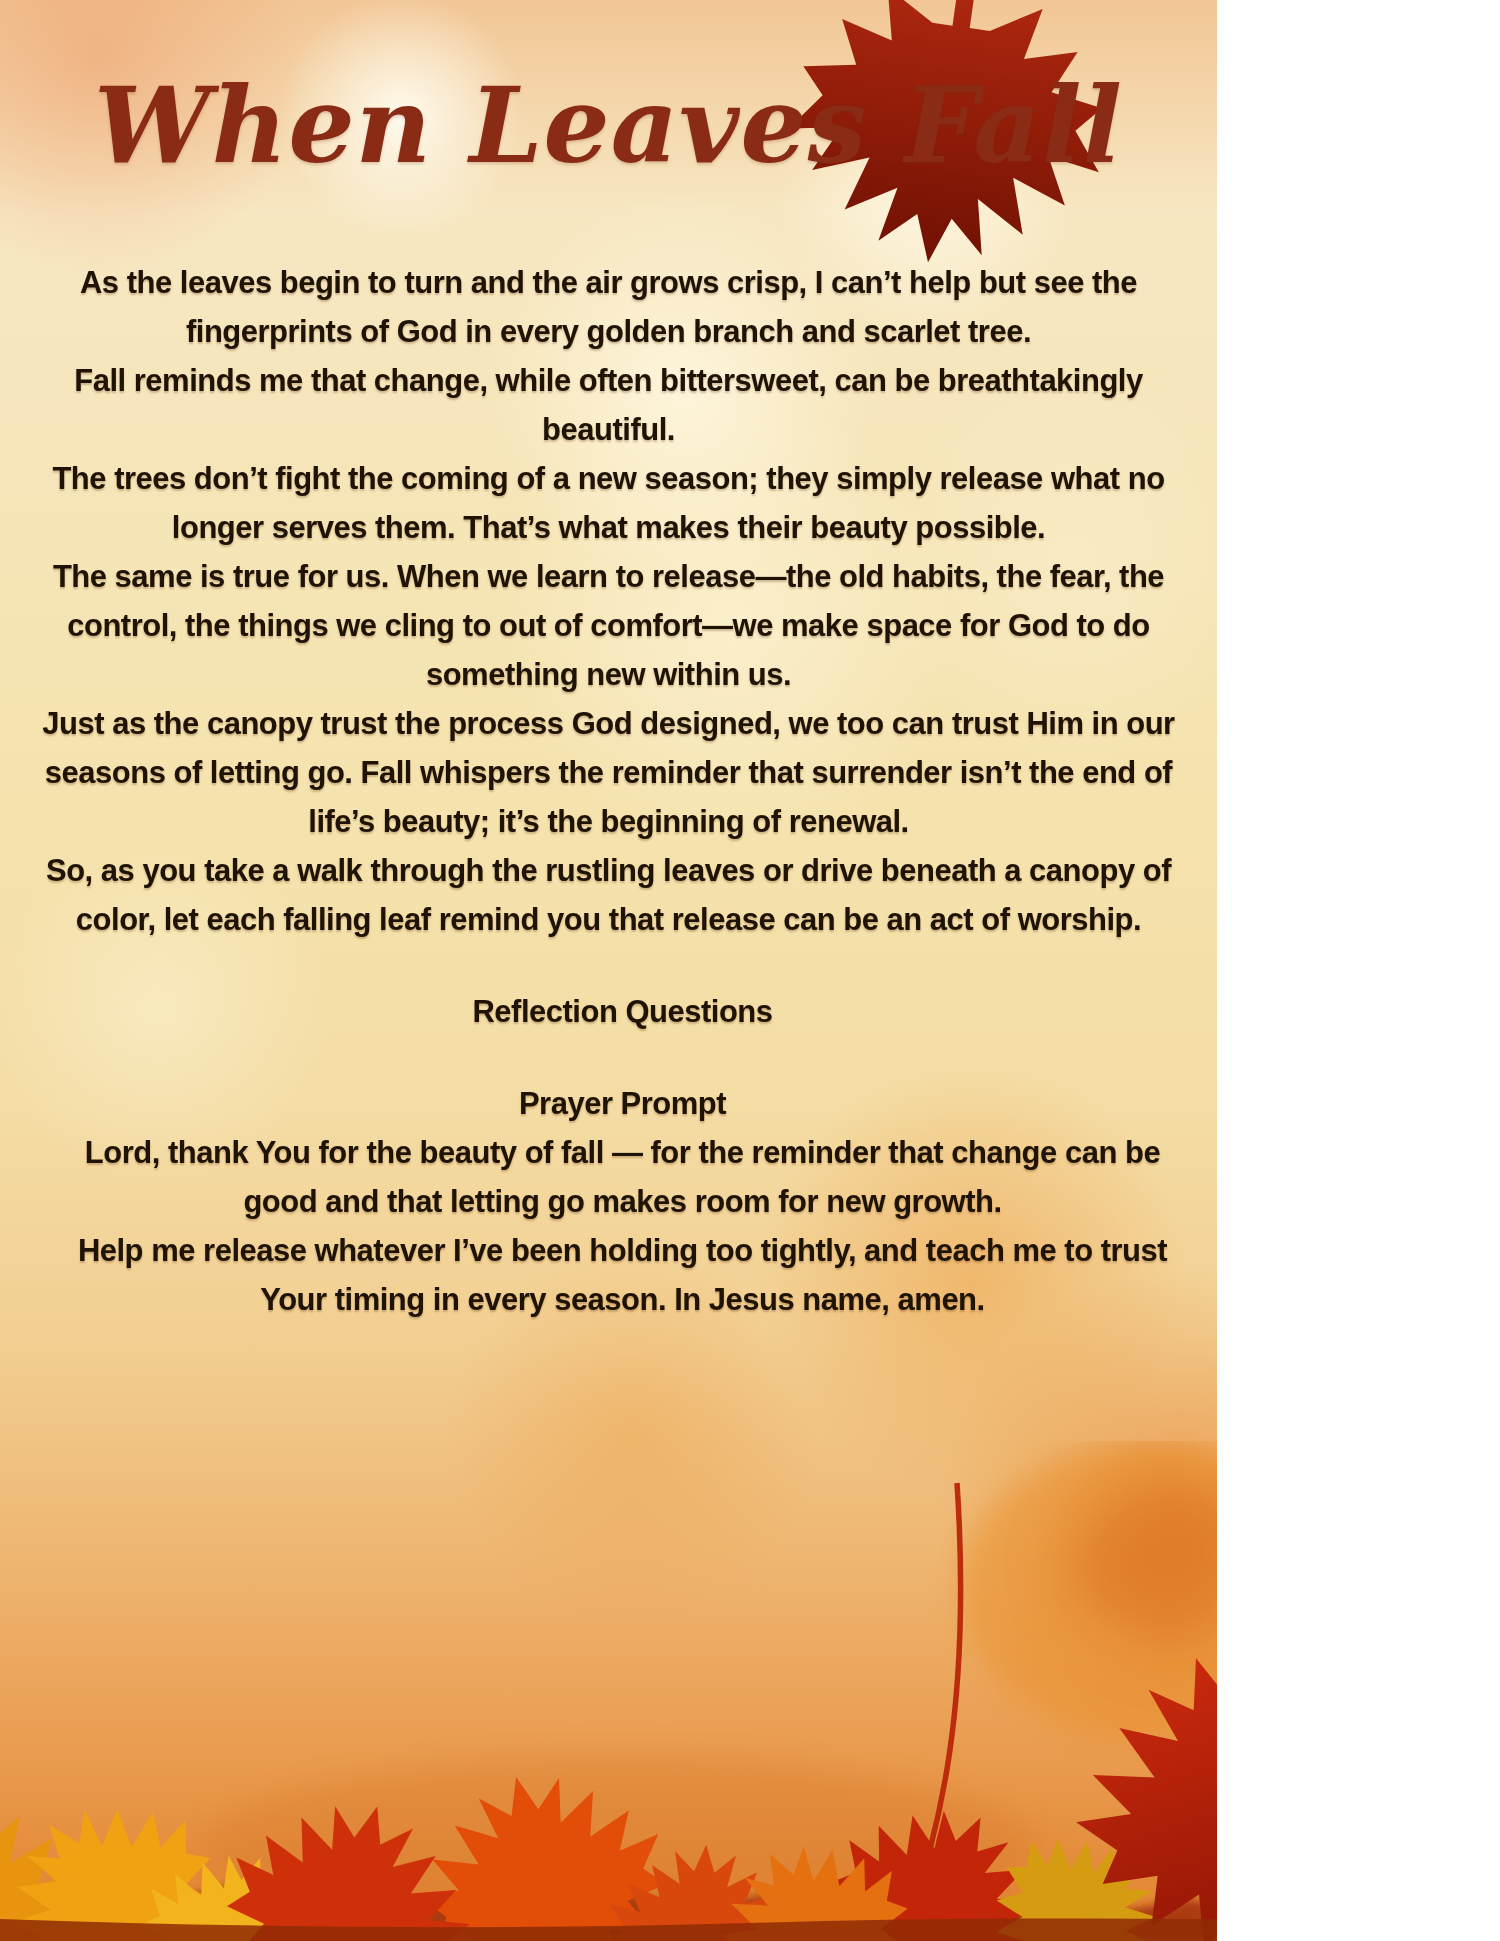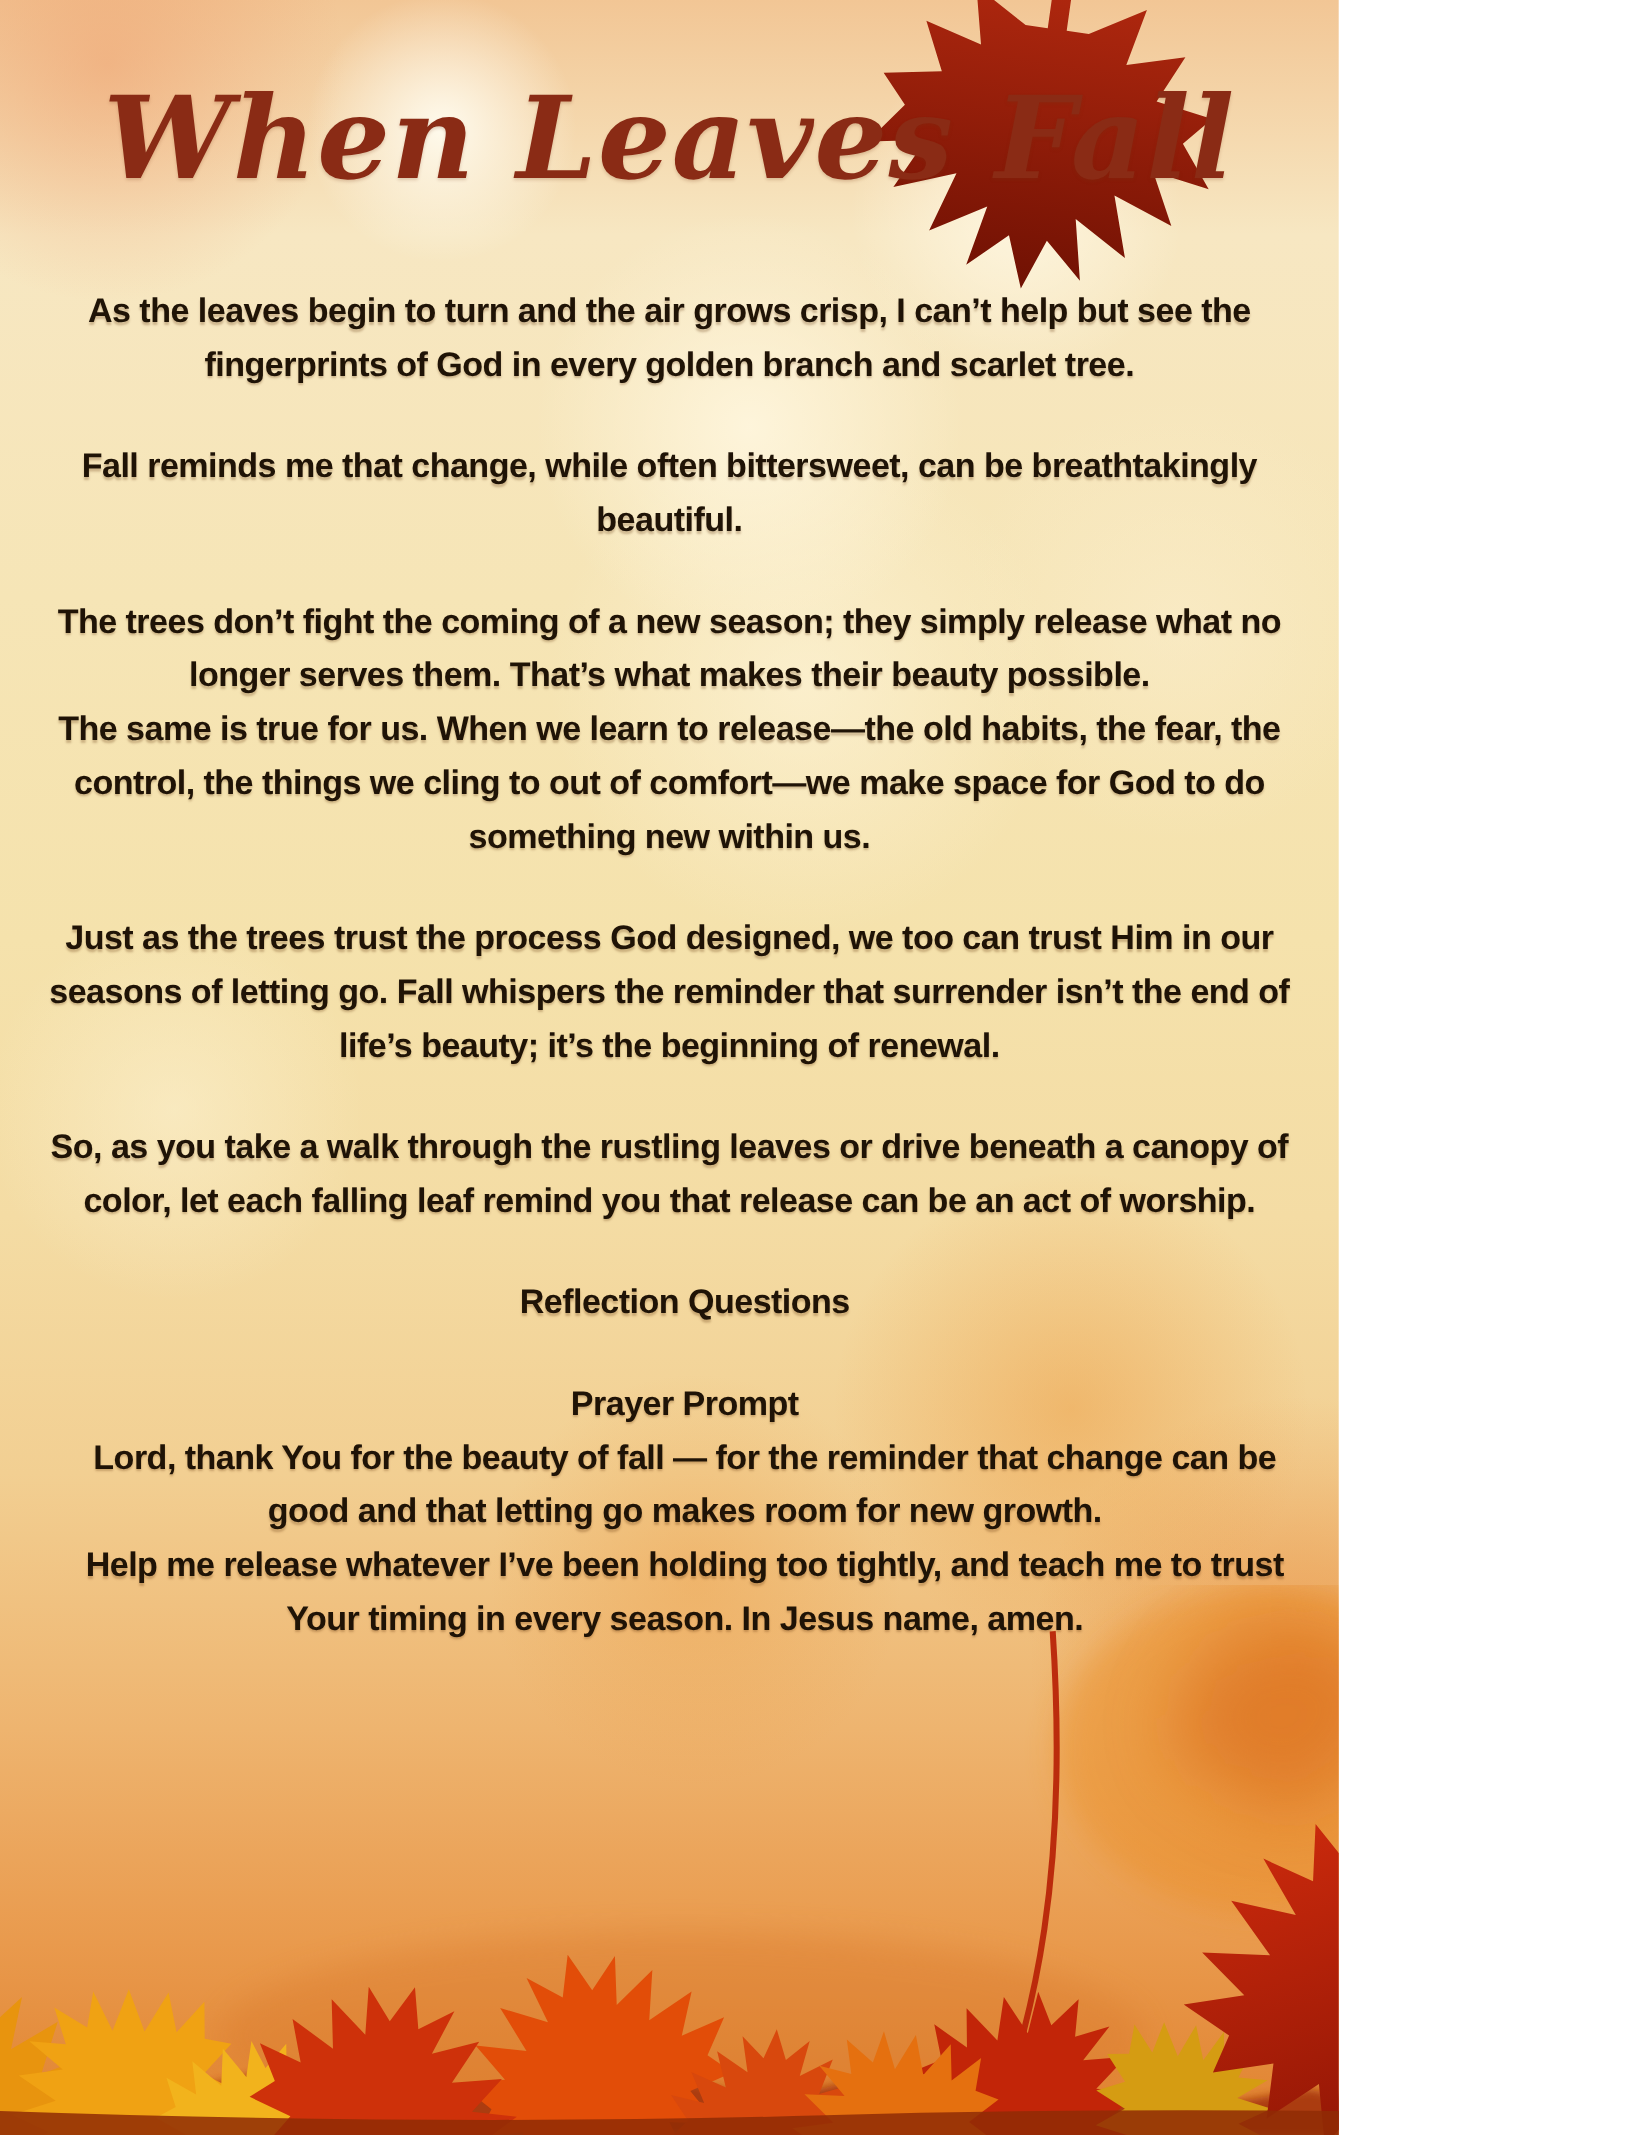--- a/index.html
+++ b/index.html
@@ -48,21 +48,21 @@
     padding-top: 258px;
     z-index: 3;
     text-align: center;
     color: #1f1306;
     font-weight: 700;
     font-size: 31px;
     line-height: 49px;
     letter-spacing: -0.5px;
     text-shadow: 0 2px 2px rgba(92,46,6,.28);
   }
-  .block { white-space: pre-line; margin-top: 43px; }
+  .block { white-space: pre-line; }
   .block.first { margin-top: 0; }
   .group { margin-top: 43px; margin-left: 28px; }
   .group .block { margin-top: 0; }
 
   .leaf-top-right {
     position: absolute;
     top: -55px; right: 100px;
     z-index: 2;
   }
   .bottom-leaves {
@@ -107,21 +107,21 @@
   <div class="content">
     <div class="block first">As the leaves begin to turn and the air grows crisp, I can’t help but see the
 fingerprints of God in every golden branch and scarlet tree.</div>
     <div class="block">Fall reminds me that change, while often bittersweet, can be breathtakingly
 beautiful.</div>
     <div class="block">The trees don’t fight the coming of a new season; they simply release what no
 longer serves them. That’s what makes their beauty possible.
 The same is true for us. When we learn to release—the old habits, the fear, the
 control, the things we cling to out of comfort—we make space for God to do
 something new within us.</div>
-    <div class="block">Just as the trees trust the process God designed, we too can trust Him in our
+    <div class="block">Just as the canopy trust the process God designed, we too can trust Him in our
 seasons of letting go. Fall whispers the reminder that surrender isn’t the end of
 life’s beauty; it’s the beginning of renewal.</div>
     <div class="block">So, as you take a walk through the rustling leaves or drive beneath a canopy of
 color, let each falling leaf remind you that release can be an act of worship.</div>
 
     <div class="group">
       <div class="block">Reflection Questions</div>
     </div>
 
     <div class="group">

